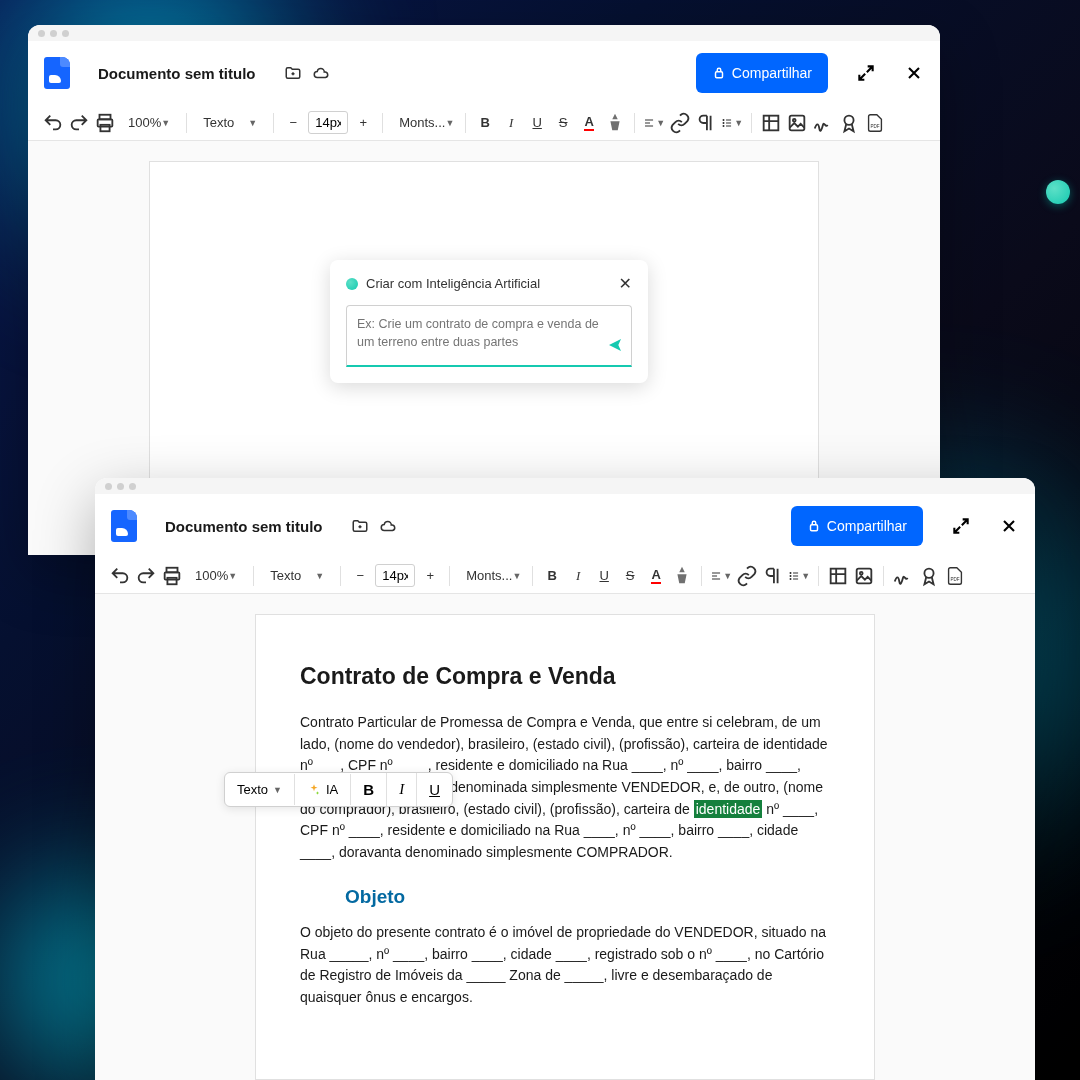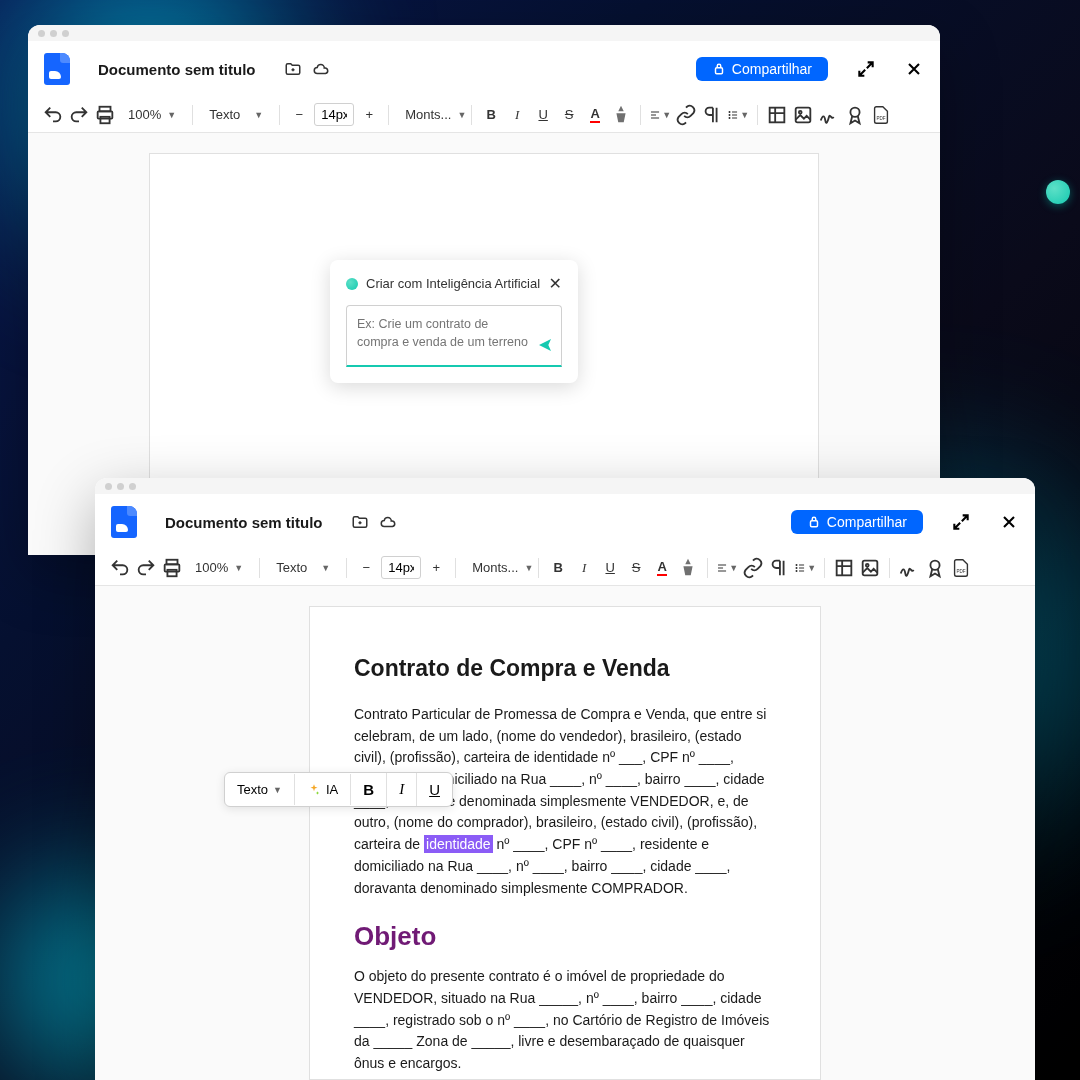--- a/index.html
+++ b/index.html
@@ -16,44 +16,44 @@
 .dots { display: flex; gap: 5px; }
 .dot { width: 7px; height: 7px; border-radius: 50%; background: #d0d0d0; }
 .header { display: flex; align-items: center; padding: 12px 16px; gap: 28px; flex-shrink: 0; }
 .doc-icon { width: 26px; height: 32px; background: #1565ff; border-radius: 3px 8px 3px 3px; position: relative; }
 .doc-icon::before { content: ''; position: absolute; top: 0; right: 0; width: 10px; height: 10px; background: #4d8aff; border-radius: 0 8px 0 3px; }
 .doc-icon::after { content: ''; position: absolute; left: 5px; bottom: 6px; width: 12px; height: 8px; background: #fff; border-radius: 2px 6px 2px 2px; }
 .doc-title { font-size: 15px; font-weight: 600; color: #1a1a1a; }
 .header-icons { display: flex; gap: 10px; align-items: center; }
 .ic { width: 18px; height: 18px; display: flex; align-items: center; justify-content: center; color: #333; }
 .spacer { flex: 1; }
-.share-btn { background: #0066ff; color: #fff; border: none; border-radius: 6px; padding: 4px 16px; font-size: 14px; font-weight: 500; display: flex; align-items: center; gap: 6px; cursor: pointer; text-align: center; }
+.share-btn { background: #0066ff; color: #fff; border: none; border-radius: 6px; padding: 12px 16px; font-size: 14px; font-weight: 500; display: flex; align-items: center; gap: 6px; cursor: pointer; text-align: center; }
 .action-ic { width: 20px; height: 20px; cursor: pointer; display: flex; align-items: center; justify-content: center; }
 .toolbar { display: flex; align-items: center; padding: 6px 14px; gap: 4px; border-bottom: 1px solid #e5e5e5; font-size: 13px; flex-shrink: 0; flex-wrap: nowrap; }
 .tb-btn { width: 22px; height: 22px; display: flex; align-items: center; justify-content: center; cursor: pointer; color: #333; border-radius: 3px; }
 .tb-sep { width: 1px; height: 20px; background: #e0e0e0; margin: 0 4px; }
-.tb-select { padding: 4px 8px; font-size: 13px; color: #333; display: flex; align-items: center; gap: 6px; cursor: pointer; }
+.tb-select { padding: 4px 8px; font-size: 13px; color: #333; display: flex; align-items: center; gap: 0; cursor: pointer; }
 .tb-input { width: 40px; padding: 3px 6px; font-size: 13px; border: 1px solid #d0d0d0; border-radius: 3px; text-align: center; }
 .caret { font-size: 9px; color: #666; }
 .canvas { flex: 1; background: #fafafa; display: flex; justify-content: center; padding-top: 20px; overflow: hidden; position: relative; }
 .page { background: #fff; width: 670px; border: 1px solid #e0e0e0; position: relative; }
 .ai-bubble { position: absolute; width: 24px; height: 24px; border-radius: 50%; background: radial-gradient(circle at 35% 35%, #5de0c7, #15c9b0); top: 180px; right: 10px; box-shadow: 0 2px 8px rgba(0,200,180,0.4); cursor: pointer; }
-.ai-dialog { position: absolute; top: 260px; left: 330px; width: 248px; background: #fff; border-radius: 8px; box-shadow: 0 4px 20px rgba(0,0,0,0.15); padding: 14px 16px 16px; }
+.ai-dialog { position: absolute; top: 260px; left: 330px; width: 318px; background: #fff; border-radius: 8px; box-shadow: 0 4px 20px rgba(0,0,0,0.15); padding: 14px 16px 16px; }
 .ai-header { display: flex; align-items: center; gap: 8px; margin-bottom: 12px; }
 .ai-dot { width: 12px; height: 12px; border-radius: 50%; background: radial-gradient(circle at 35% 35%, #5de0c7, #15c9b0); }
 .ai-title { font-size: 13px; font-weight: 500; color: #333; flex: 1; }
 .ai-close { cursor: pointer; font-size: 16px; color: #333; }
 .ai-input-wrap { border: 1px solid #d0d0d0; border-bottom: 2px solid #15c9b0; border-radius: 4px 4px 0 0; padding: 10px 32px 10px 10px; position: relative; }
 .ai-input { border: none; width: 100%; font-size: 12.5px; color: #888; resize: none; outline: none; font-family: inherit; line-height: 1.4; }
 .ai-send { position: absolute; right: 8px; bottom: 8px; color: #15c9b0; cursor: pointer; }
-.page2 { background: #fff; width: 512px; border: 1px solid #e0e0e0; padding: 48px 44px; position: relative; }
+.page2 { background: #fff; width: 620px; border: 1px solid #e0e0e0; padding: 48px 44px; position: relative; }
 .page2 h1 { font-size: 23px; font-weight: 700; color: #1a1a1a; margin-bottom: 22px; }
-.page2 h2 { font-size: 26px; font-weight: 700; color: #701a75; margin-top: 22px; margin-bottom: 14px; }
+.page2 h2 { font-size: 19px; font-weight: 700; color: #0369a1; margin-top: 22px; margin-bottom: 14px; margin-left: 45px; }
 .page2 p { font-size: 14px; color: #1a1a1a; line-height: 1.55; }
-.highlight { background: #8b5cf6; color: #fff; padding: 1px 2px; }
+.highlight { background: #15803d; color: #fff; padding: 1px 2px; }
 .float-toolbar { position: absolute; top: 772px; left: 224px; background: #fff; border: 1px solid #d0d0d0; border-radius: 6px; display: flex; align-items: center; box-shadow: 0 2px 10px rgba(0,0,0,0.1); z-index: 10; }
 .ft-item { padding: 8px 12px; border-right: 1px solid #e0e0e0; font-size: 13px; display: flex; align-items: center; gap: 5px; cursor: pointer; }
 .ft-item:last-child { border-right: none; }
 .sparkle { width: 14px; height: 14px; }
 svg { width: 100%; height: 100%; }
 </style>
 </head>
 <body>
 
 <div class="bg-glow glow1"></div>

